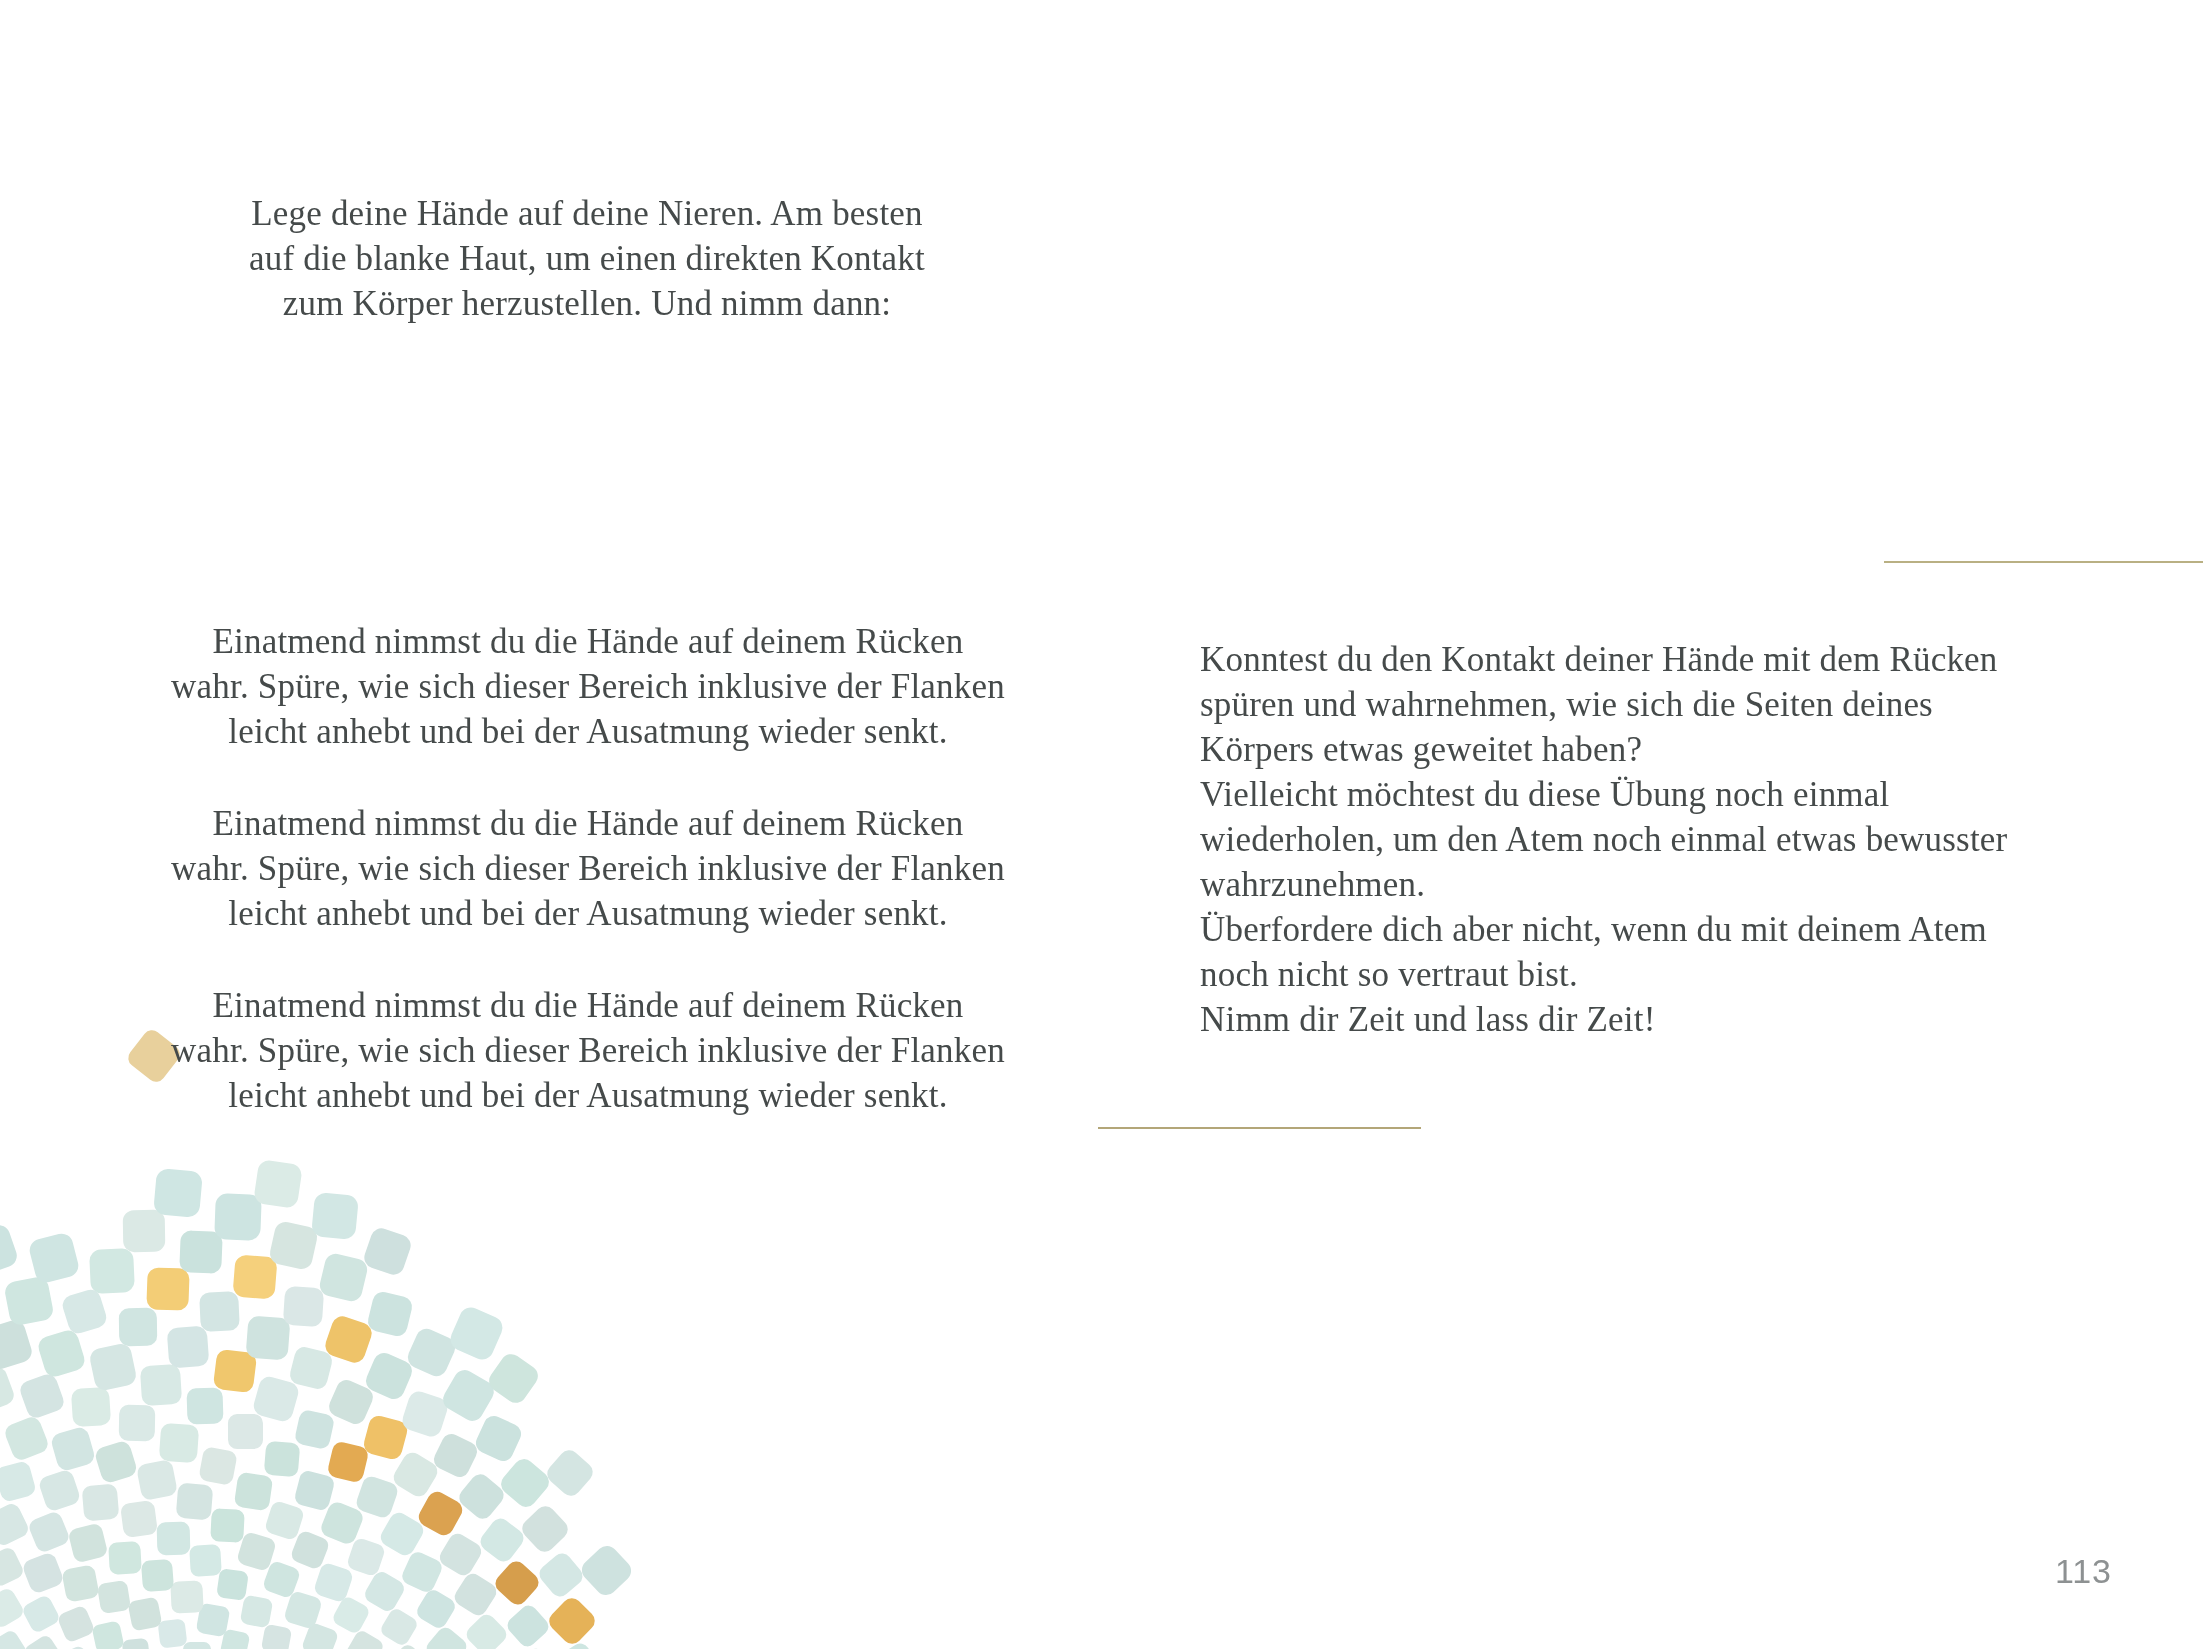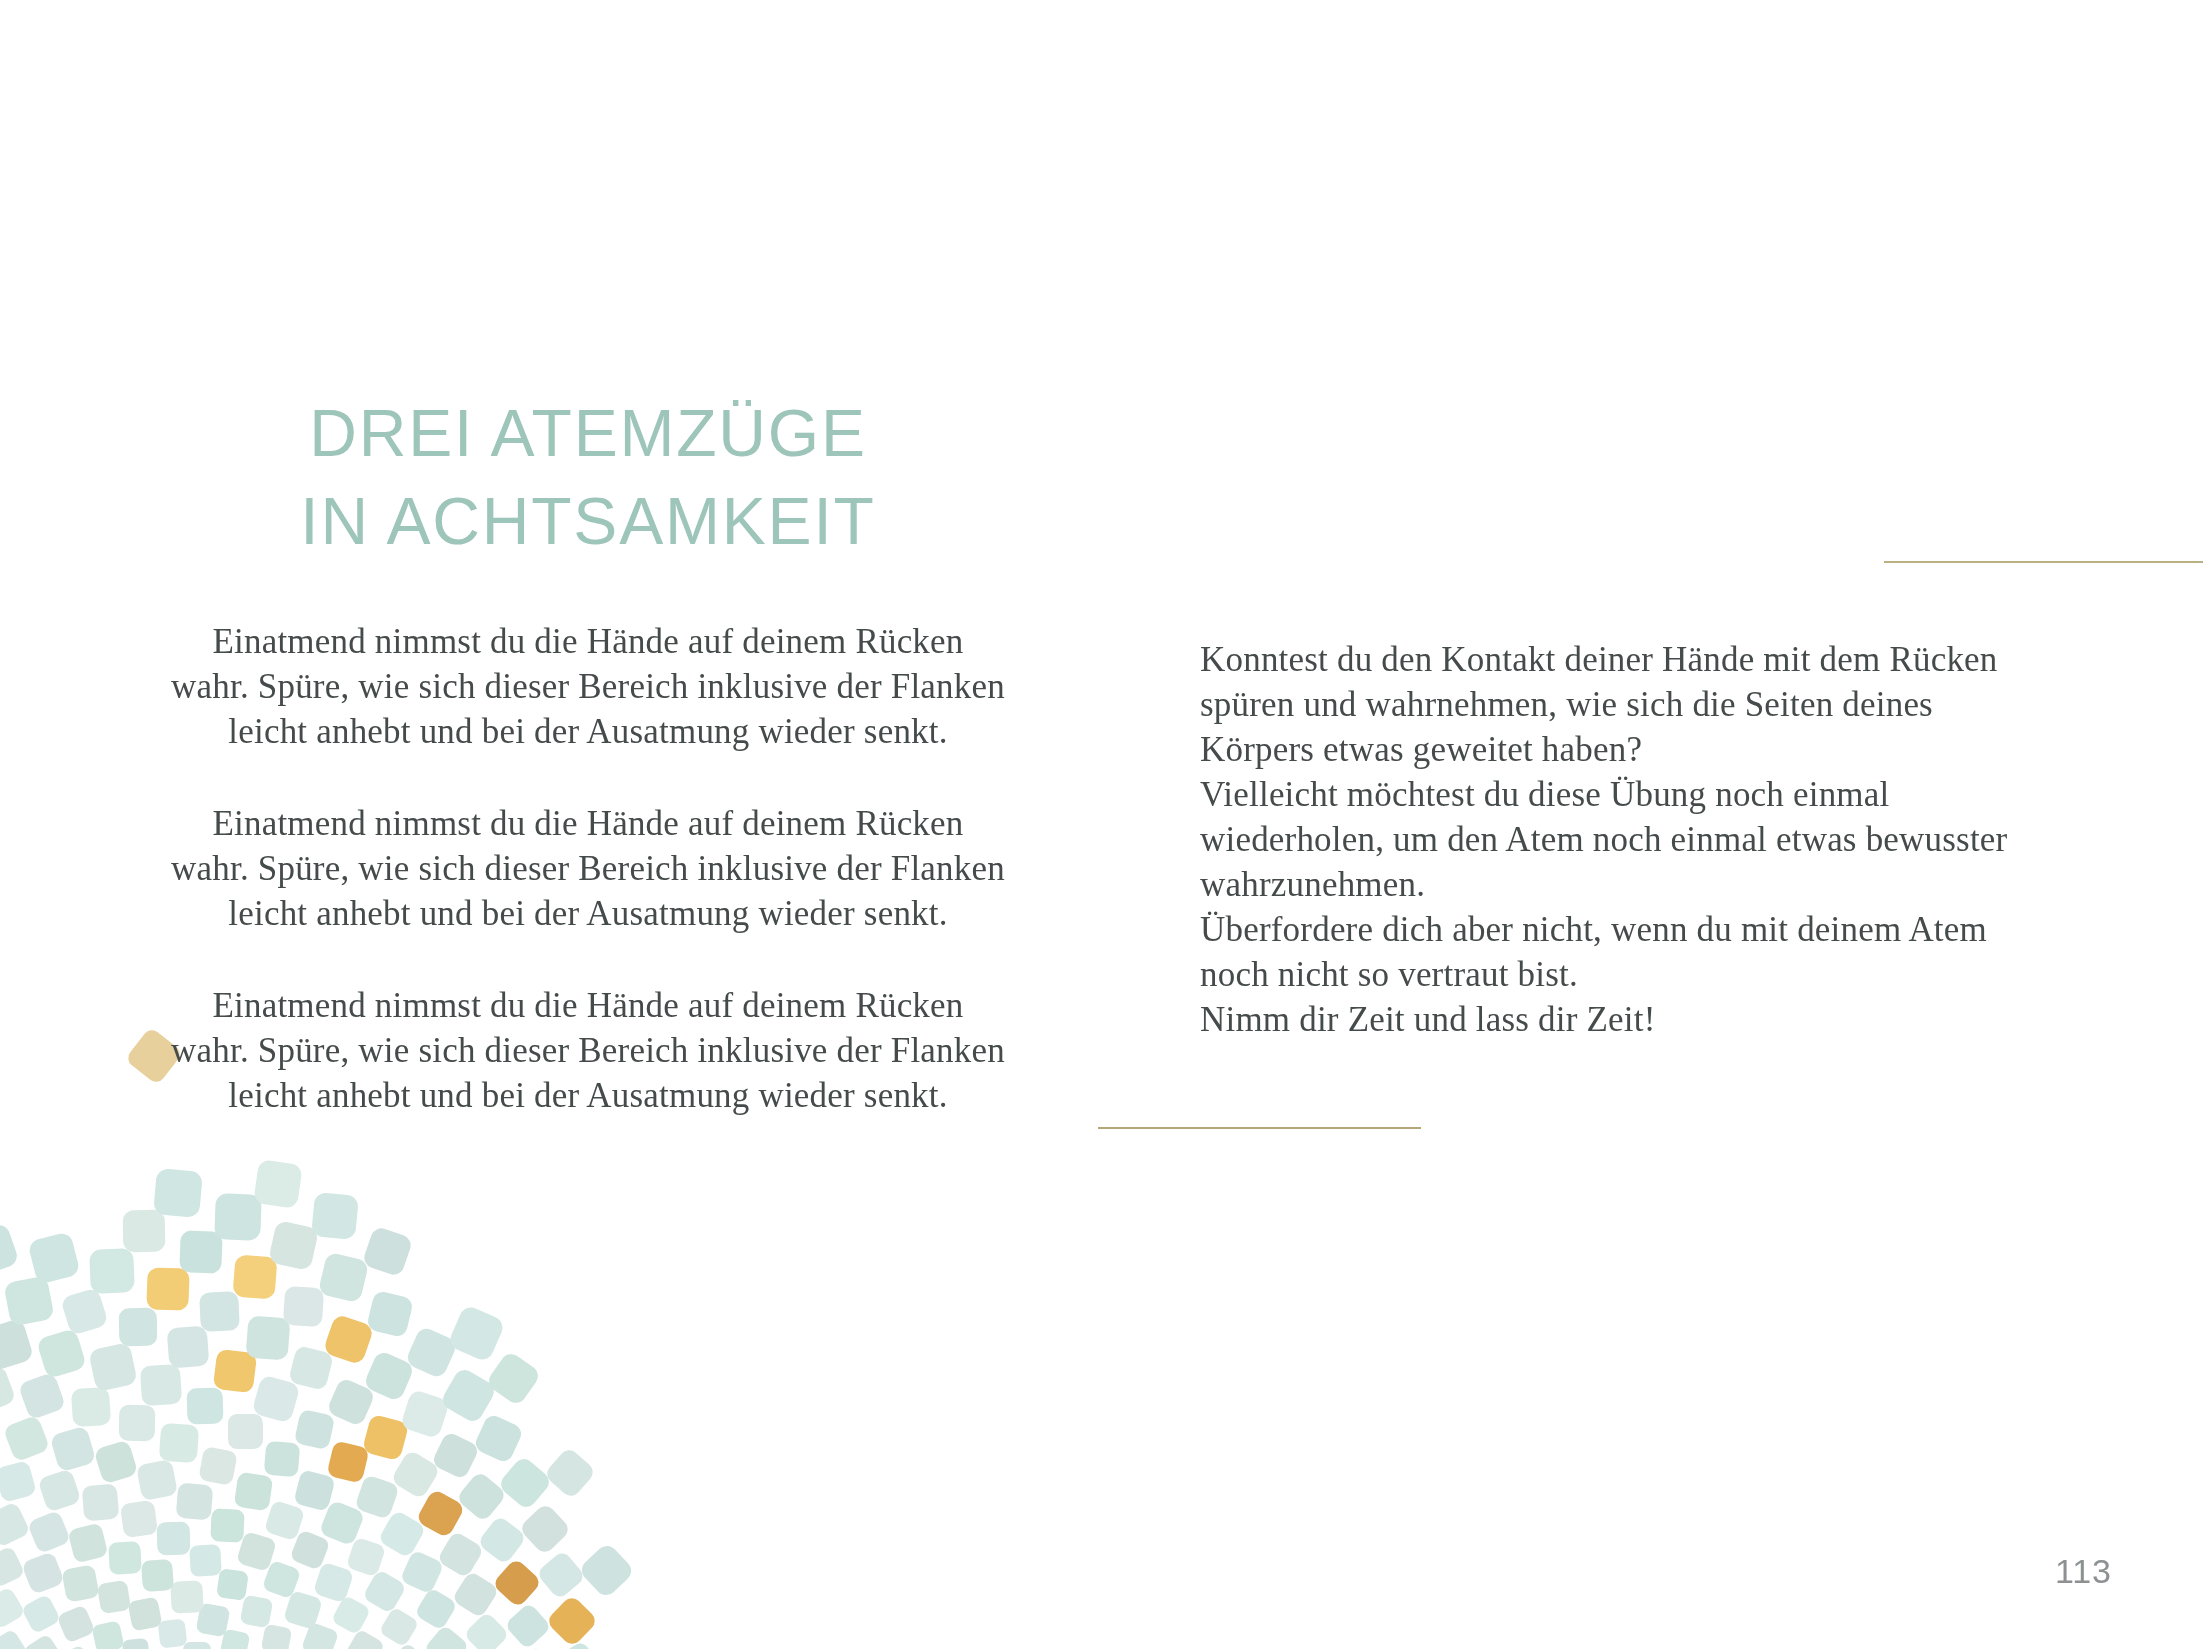--- a/index.html
+++ b/index.html
@@ -155,23 +155,24 @@
     <div class="tile" style="left: 367px; top: 1231px; width: 41px; height: 41px; transform: rotate(19deg); background: rgb(206, 224, 222); border-radius: 10.7px;"></div>
     <div class="tile" style="left: -29px; top: 1228px; width: 43px; height: 43px; transform: rotate(-19.1deg); background: rgb(204, 227, 224); border-radius: 11.3px;"></div>
     <div class="tile" style="left: 215px; top: 1194px; width: 46px; height: 46px; transform: rotate(2.1deg); background: rgb(205, 228, 225); border-radius: 12px;"></div>
     <div class="tile" style="left: 313px; top: 1194px; width: 44px; height: 44px; transform: rotate(5.4deg); background: rgb(210, 231, 228); border-radius: 11.4px;"></div>
     <div class="tile" style="left: 155px; top: 1170px; width: 46px; height: 46px; transform: rotate(5.1deg); background: rgb(207, 230, 227); border-radius: 12px;"></div>
     <div class="tile" style="left: 256px; top: 1162px; width: 44px; height: 44px; transform: rotate(8.4deg); background: rgb(219, 235, 230); border-radius: 11.5px;"></div>
   </div>
 <div id="accent-tile" class="tile" style="left: 133px; top: 1035px; width: 42px; height: 42px; transform: rotate(38deg); background: rgb(232, 208, 156); border-radius: 9.3px;"></div>
 
 <div class="abs" style="left:0;top:0;width:1102px;height:1649px;">
-
-  <div class="abs heading" style="left: 129px; top: 389px; width: 918px; color: rgb(158, 197, 185);">DREI ATEMZÜGE
-IN ACHTSAMKEIT</div>
+  <div class="abs booktext centered" style="left: 174px; top: 191px; width: 826px; color: rgb(69, 74, 74);">Lege deine Hände auf deine Nieren. Am besten
+auf die blanke Haut, um einen direkten Kontakt
+zum Körper herzustellen. Und nimm dann:</div>
+
 
   <div class="abs booktext centered" style="left: 129px; top: 619px; width: 918px; color: rgb(69, 74, 74);">Einatmend nimmst du die Hände auf deinem Rücken
 wahr. Spüre, wie sich dieser Bereich inklusive der Flanken
 leicht anhebt und bei der Ausatmung wieder senkt.</div>
 
   <div class="abs booktext centered" style="left: 129px; top: 801px; width: 918px; color: rgb(69, 74, 74);">Einatmend nimmst du die Hände auf deinem Rücken
 wahr. Spüre, wie sich dieser Bereich inklusive der Flanken
 leicht anhebt und bei der Ausatmung wieder senkt.</div>
 
   <div class="abs booktext centered" style="left: 129px; top: 983px; width: 918px; color: rgb(69, 74, 74);">Einatmend nimmst du die Hände auf deinem Rücken

